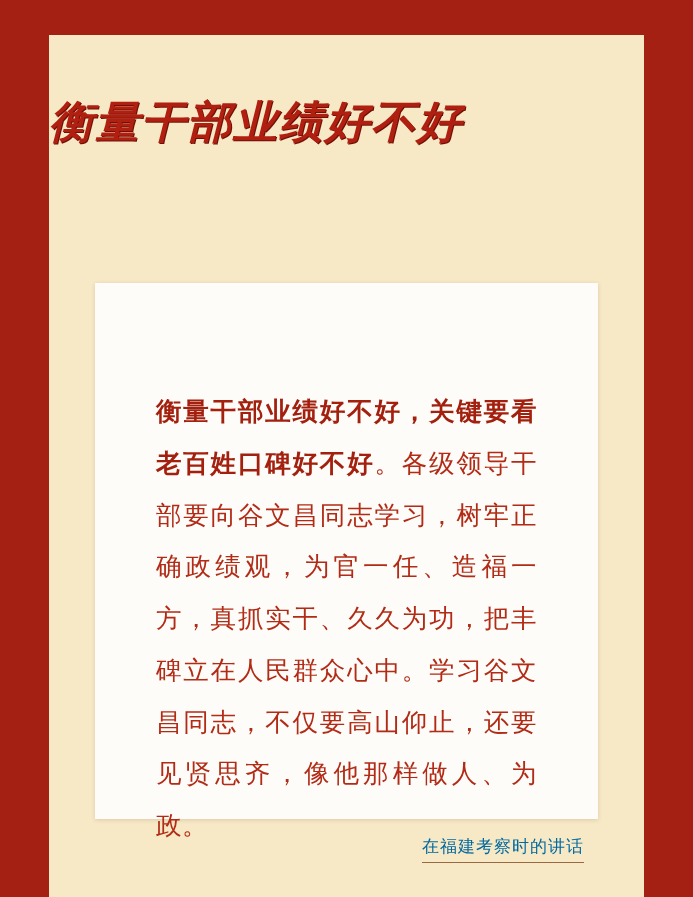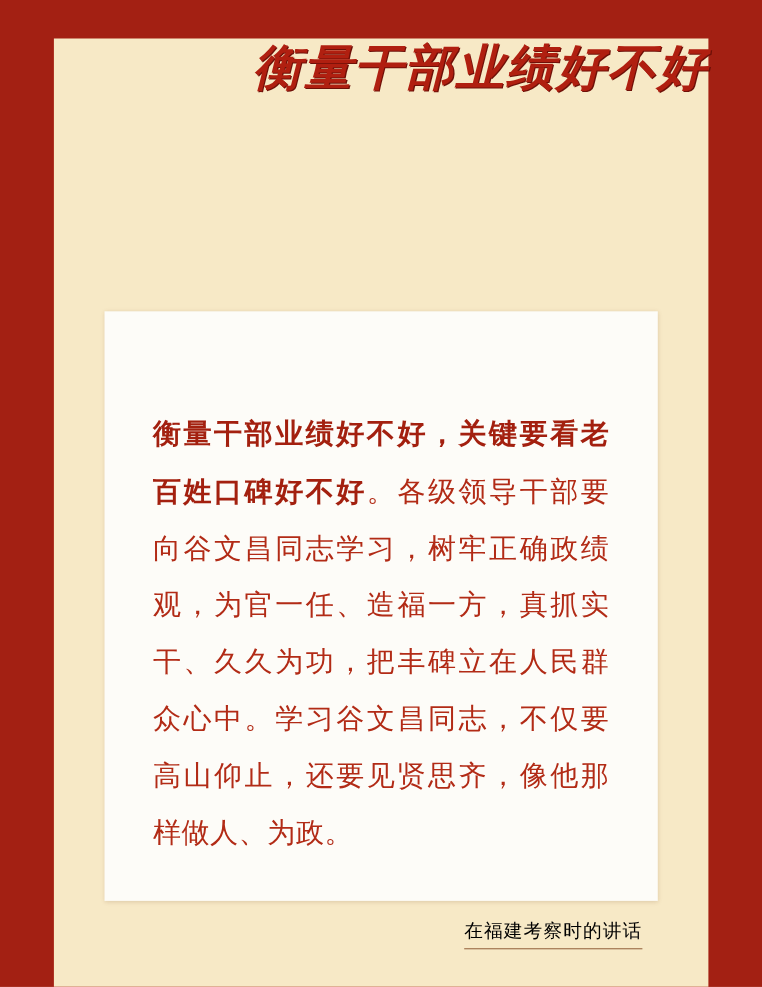--- a/index.html
+++ b/index.html
@@ -27,24 +27,25 @@
     width: 595px;
     height: 862px;
     background: #f7e9c6;
     box-sizing: border-box;
     display: flex;
     flex-direction: column;
     align-items: center;
   }
   .headline {
     width: 100%;
-    text-align: right;
+    text-align: left;
+    margin-top: 58px;
     line-height: 1.38;
     color: #b01f10;
-    font-family: Liberation Mono, monospace;
+    font-family: Liberation Serif, serif;
     font-weight: bold;
     font-style: italic;
     letter-spacing: 2px;
     text-shadow: 1px 1px 0 #6e1008;
   }
   .headline .line1 {
     display: block;
     font-size: 44px;
   }
   .headline .line2 {
@@ -63,32 +64,32 @@
     box-sizing: border-box;
     padding: 86px 44px 40px 44px;
   }
   .quote-text {
     color: #b22b16;
     font-size: 25.5px;
     line-height: 2.03;
     text-align: justify;
     letter-spacing: 0.5px;
     font-family: "Liberation Serif", "DejaVu Serif", serif;
-    margin: 0;
+    margin: 17px;
   }
   .quote-text .emph {
     font-weight: bold;
     color: #a3200f;
   }
   .source {
     position: absolute;
     right: 60px;
     bottom: 34px;
     font-size: 17px;
-    color: #000000;
+    color: #0369a1;
     letter-spacing: 1px;
     border-bottom: 1px solid #9a6a45;
     padding-bottom: 4px;
     font-family: "Liberation Serif", "DejaVu Serif", serif;
   }
 </style>
 </head>
 <body>
 
 <div class="poster">

